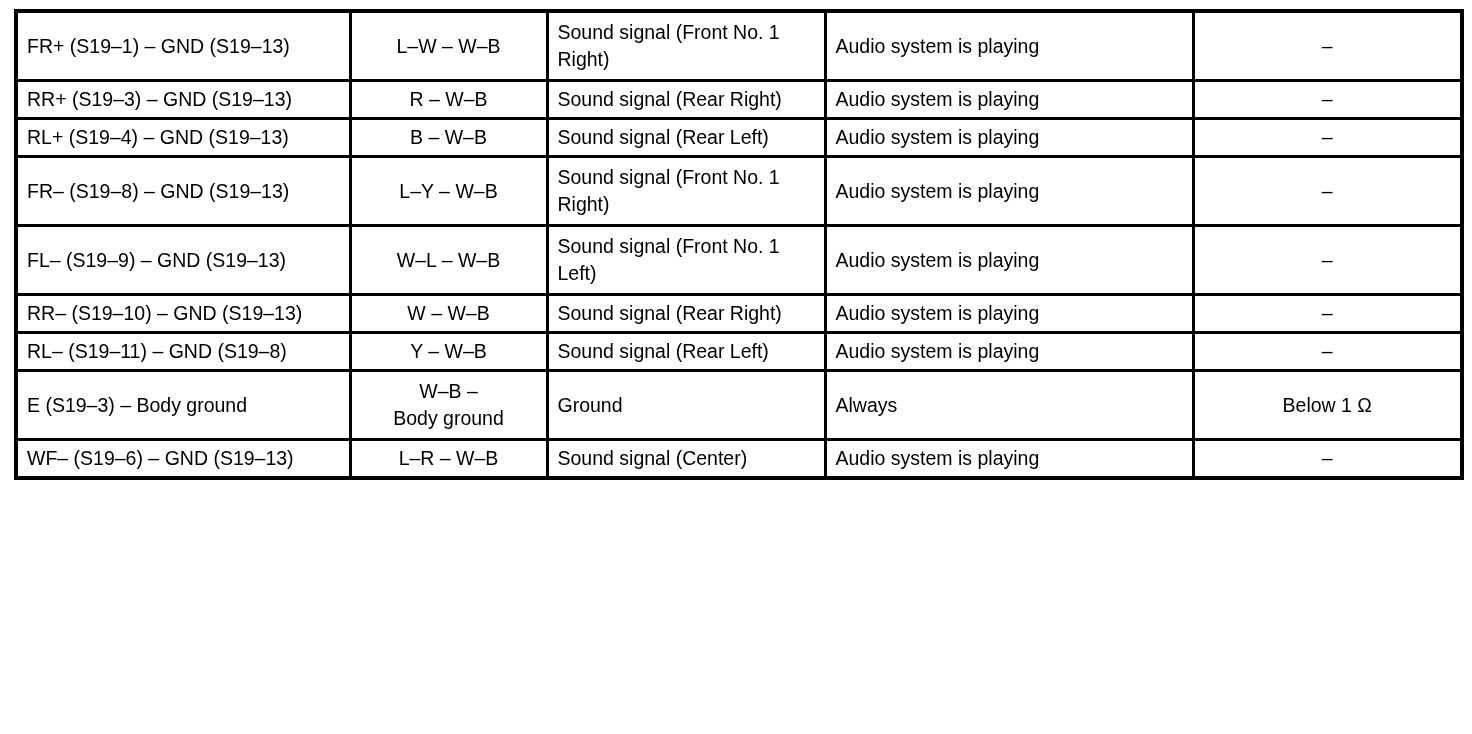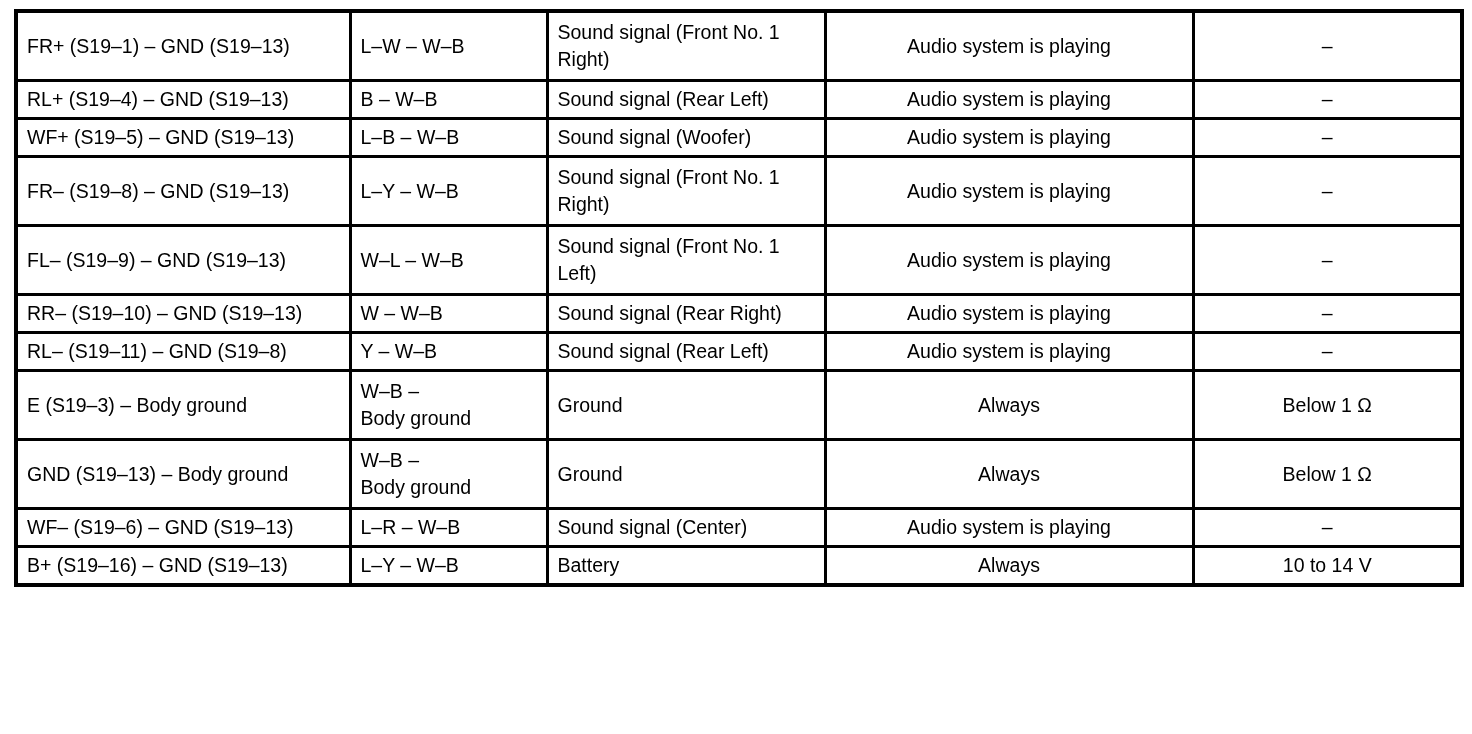--- a/index.html
+++ b/index.html
@@ -28,23 +28,23 @@
   }
   td {
     border: 3px solid #000000;
     vertical-align: middle;
     padding: 2px 9px;
     overflow: hidden;
     background: #ffffff;
   }
   
   td.col-connection { text-align: left; }
-  td.col-wiring     { text-align: left; white-space: pre-line; }
+  td.col-wiring     { text-align: center; white-space: pre-line; }
   td.col-signal     { text-align: left;   white-space: pre-line; }
-  td.col-condition  { text-align: center; }
+  td.col-condition  { text-align: left; }
   td.col-value      { text-align: center; }
   
   tr.t td { height: 62px; }
   tr.s td { height: 31px; }
 </style>
 </head>
 <body>
 
 <div class="page">
   <table class="spec-table">
@@ -58,30 +58,30 @@
     <tbody>
       <tr class="t">
         <td class="col-connection">FR+ (S19–1) – GND (S19–13)</td>
         <td class="col-wiring">L–W – W–B</td>
         <td class="col-signal">Sound signal (Front No. 1
 Right)</td>
         <td class="col-condition">Audio system is playing</td>
         <td class="col-value">–</td>
       </tr>
       <tr class="s">
-        <td class="col-connection">RL+ (S19–4) – GND (S19–13)</td>
-        <td class="col-wiring">B – W–B</td>
-        <td class="col-signal">Sound signal (Rear Left)</td>
+        <td class="col-connection">RR+ (S19–3) – GND (S19–13)</td>
+        <td class="col-wiring">R – W–B</td>
+        <td class="col-signal">Sound signal (Rear Right)</td>
         <td class="col-condition">Audio system is playing</td>
         <td class="col-value">–</td>
       </tr>
       <tr class="s">
-        <td class="col-connection">WF+ (S19–5) – GND (S19–13)</td>
-        <td class="col-wiring">L–B – W–B</td>
-        <td class="col-signal">Sound signal (Woofer)</td>
+        <td class="col-connection">RL+ (S19–4) – GND (S19–13)</td>
+        <td class="col-wiring">B – W–B</td>
+        <td class="col-signal">Sound signal (Rear Left)</td>
         <td class="col-condition">Audio system is playing</td>
         <td class="col-value">–</td>
       </tr>
       <tr class="t">
         <td class="col-connection">FR– (S19–8) – GND (S19–13)</td>
         <td class="col-wiring">L–Y – W–B</td>
         <td class="col-signal">Sound signal (Front No. 1
 Right)</td>
         <td class="col-condition">Audio system is playing</td>
         <td class="col-value">–</td>
@@ -109,37 +109,22 @@
         <td class="col-value">–</td>
       </tr>
       <tr class="t">
         <td class="col-connection">E (S19–3) – Body ground</td>
         <td class="col-wiring">W–B –
 Body ground</td>
         <td class="col-signal">Ground</td>
         <td class="col-condition">Always</td>
         <td class="col-value">Below 1 Ω</td>
       </tr>
-      <tr class="t">
-        <td class="col-connection">GND (S19–13) – Body ground</td>
-        <td class="col-wiring">W–B –
-Body ground</td>
-        <td class="col-signal">Ground</td>
-        <td class="col-condition">Always</td>
-        <td class="col-value">Below 1 Ω</td>
-      </tr>
       <tr class="s">
         <td class="col-connection">WF– (S19–6) – GND (S19–13)</td>
         <td class="col-wiring">L–R – W–B</td>
         <td class="col-signal">Sound signal (Center)</td>
         <td class="col-condition">Audio system is playing</td>
         <td class="col-value">–</td>
       </tr>
-      <tr class="s">
-        <td class="col-connection">B+ (S19–16) – GND (S19–13)</td>
-        <td class="col-wiring">L–Y – W–B</td>
-        <td class="col-signal">Battery</td>
-        <td class="col-condition">Always</td>
-        <td class="col-value">10 to 14 V</td>
-      </tr>
     </tbody>
   </table>
 </div>
 
 </body></html>

